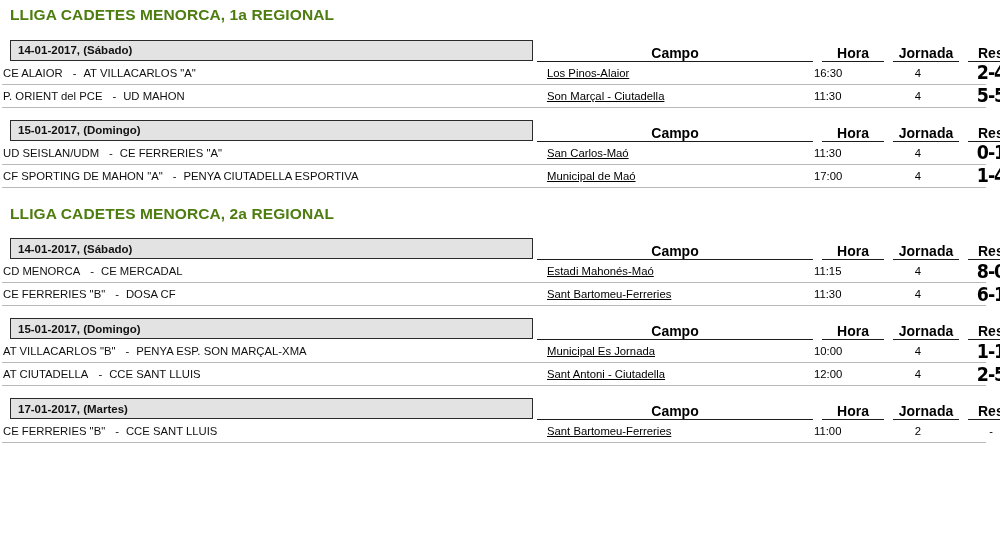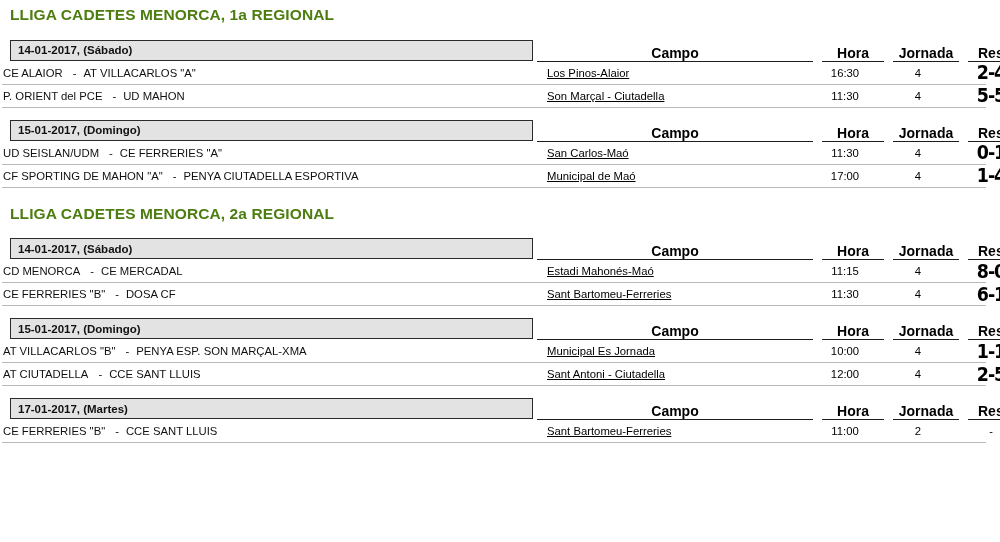--- a/index.html
+++ b/index.html
@@ -126,21 +126,20 @@
     padding-left: 18px;
     box-sizing: border-box;
     white-space: nowrap;
     overflow: hidden;
     text-decoration: underline;
   }
   .cell-hora {
     width: 62px;
     margin-left: 9px;
     font-size: 11.3px;
-    text-align: center;
   }
   .cell-jorn {
     width: 66px;
     margin-left: 9px;
     font-size: 11.3px;
     text-align: center;
   }
   .cell-resul {
     width: 62px;
     margin-left: 9px;

